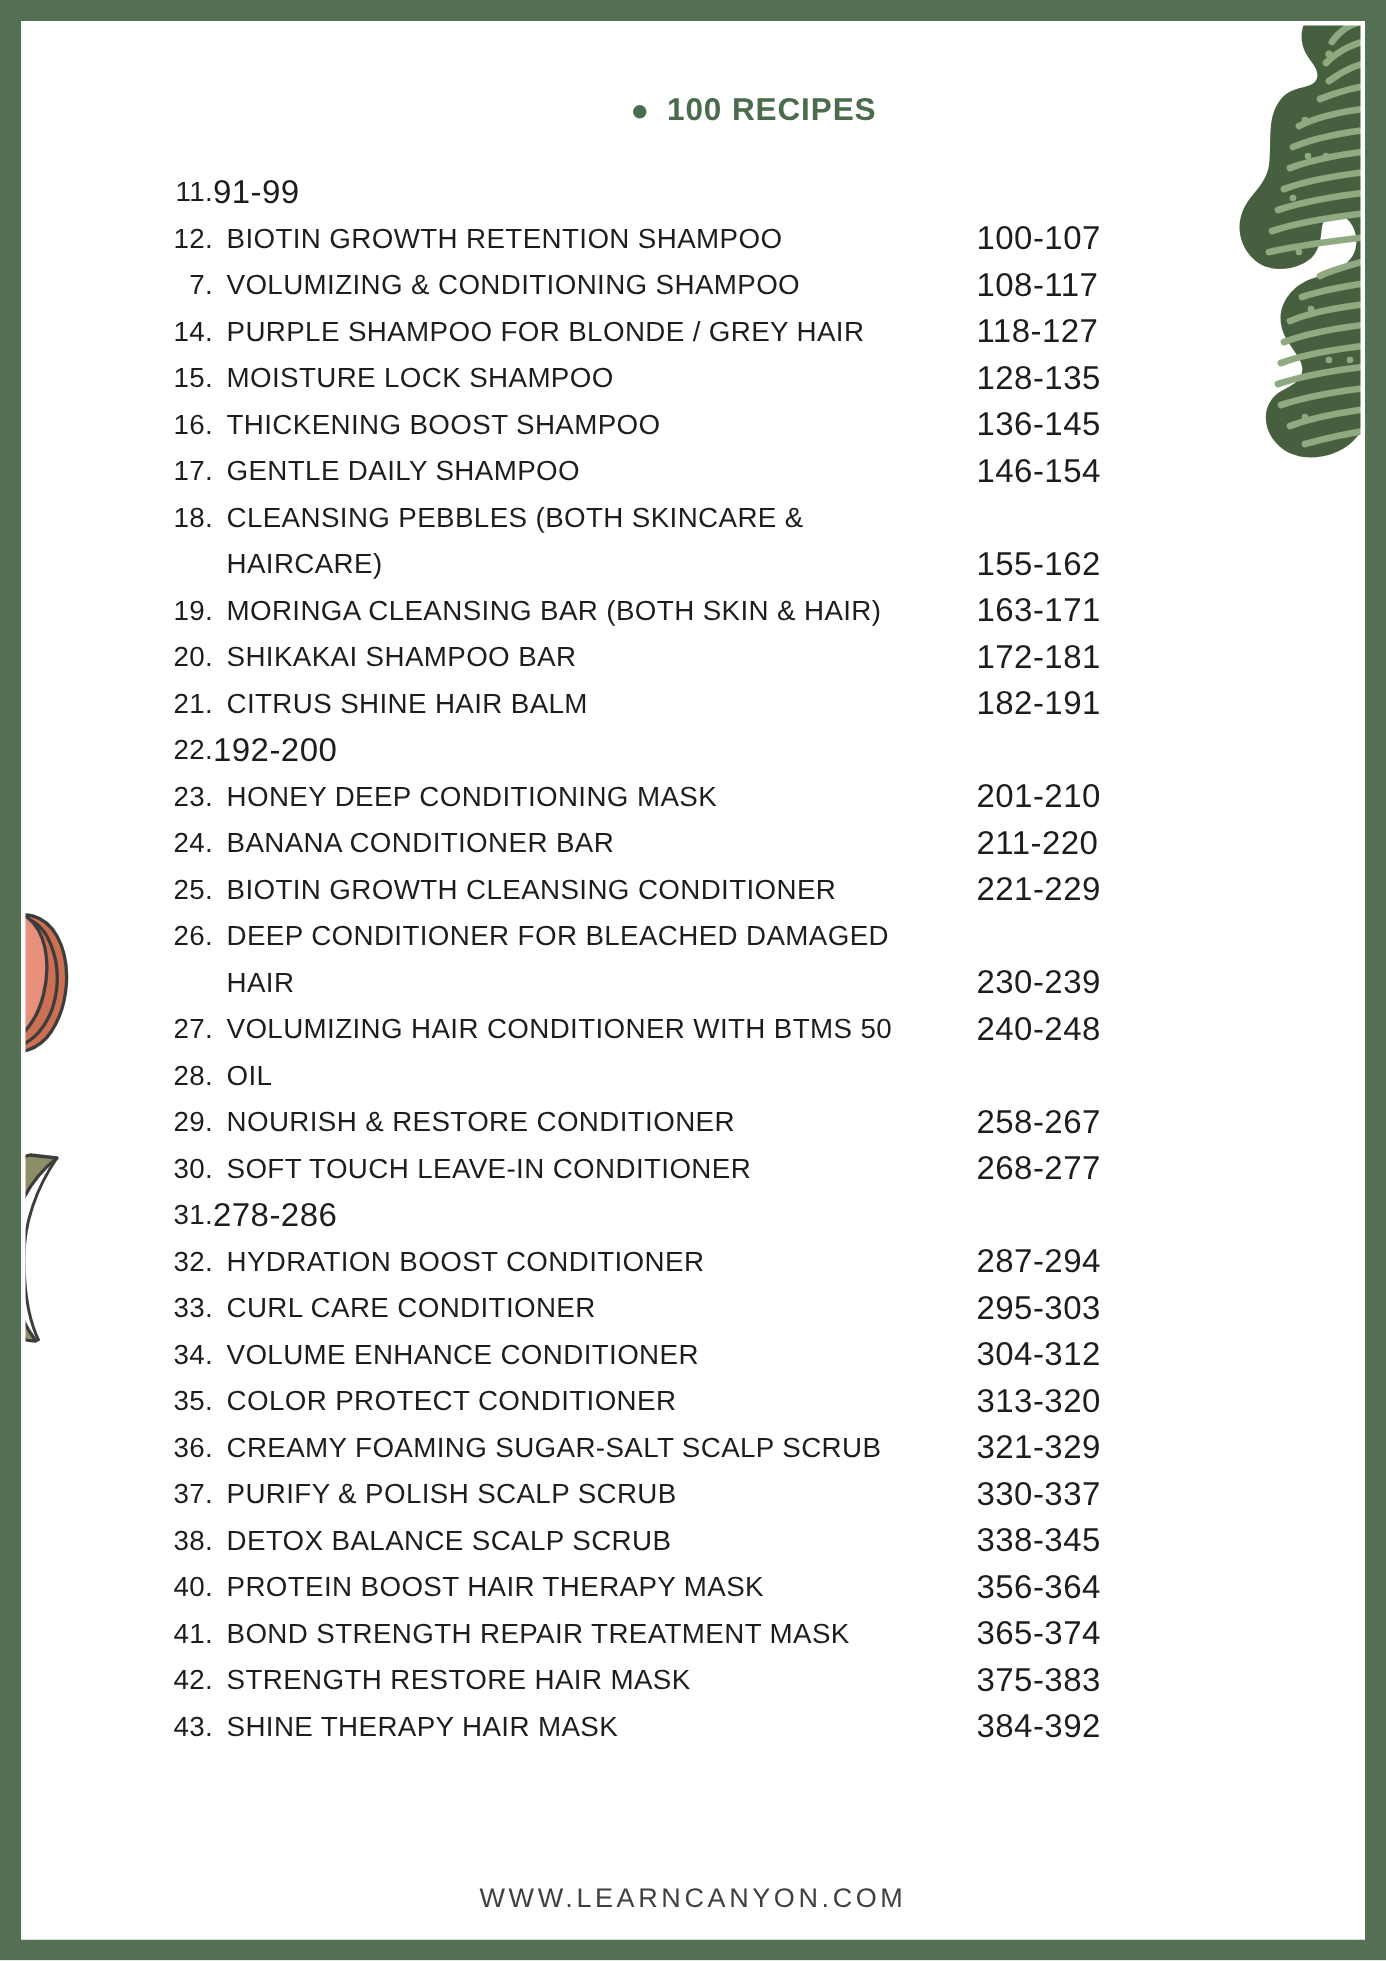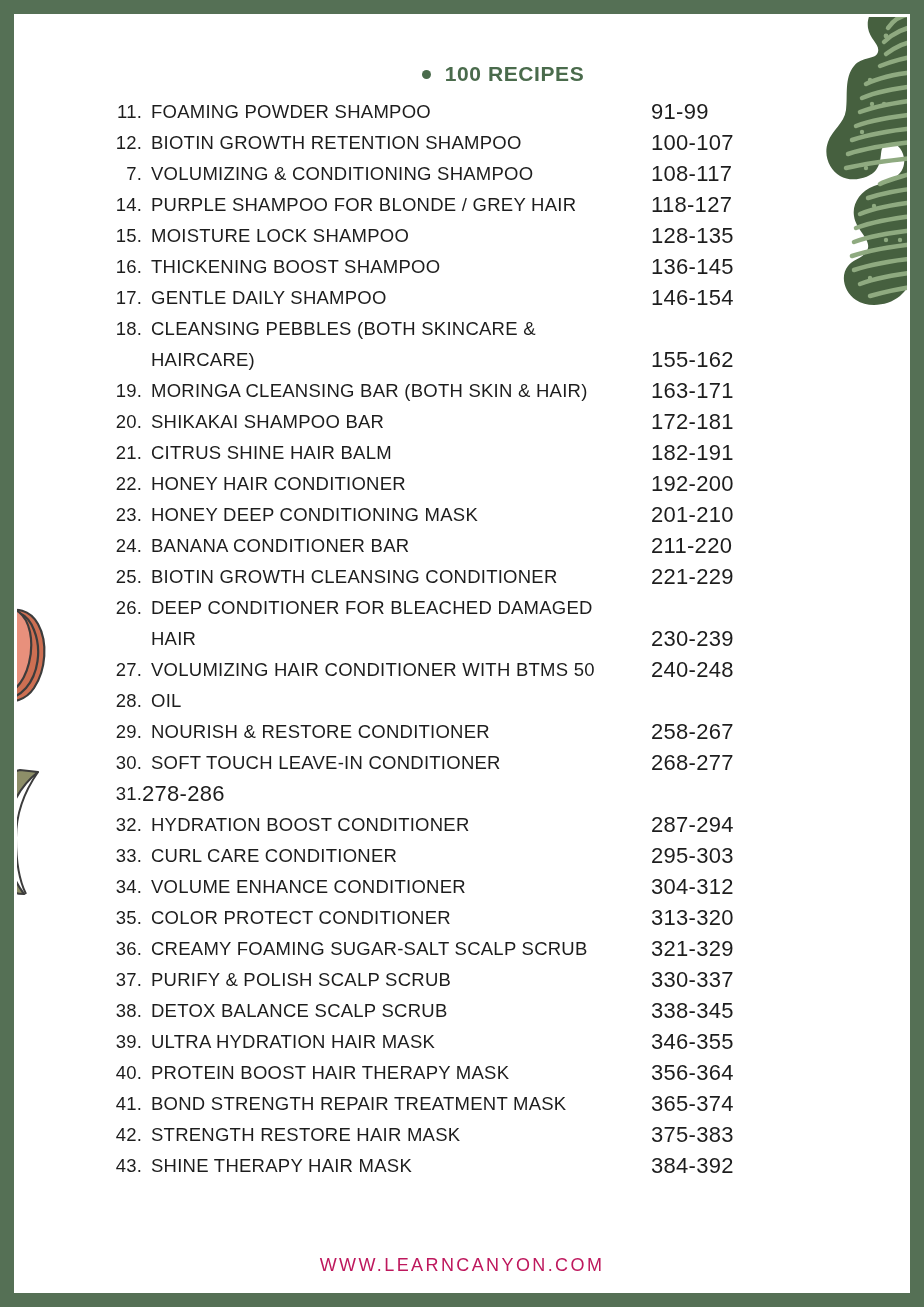--- a/index.html
+++ b/index.html
@@ -74,21 +74,21 @@
   }
   .heading {
     font-size: 21px;
     font-weight: bold;
     letter-spacing: 0.6px;
     color: #4a6b4c;
     white-space: nowrap;
   }
 
   .toc {
-    margin: 10px 0 0 0;
+    margin: 26px 0 0 0;
     padding: 0;
     list-style: none;
   }
   .toc-row {
     display: flex;
     align-items: flex-start;
     min-height: 31px;
     padding-left: 100px;
   }
   .toc-num {
@@ -127,21 +127,21 @@
   }
 
   .footer {
     position: absolute;
     left: 0;
     top: 1255px;
     width: 924px;
     text-align: center;
     font-size: 18px;
     letter-spacing: 2.4px;
-    color: #be185d;
+    color: #404040;
     z-index: 3;
   }
 </style>
 </head>
 <body>
 
 <div class="page">
 
   <div class="deco deco-leaf-tr">
     <svg width="110" height="320" viewBox="0 0 110 320" xmlns="http://www.w3.org/2000/svg">
@@ -221,21 +221,20 @@
   <div class="content">
 
     <div class="heading-row">
       <span class="bullet"></span>
       <span class="heading">100 RECIPES</span>
     </div>
 
     <ul class="toc" id="toc-list">
         <li class="toc-row">
           <span class="toc-num">11.</span>
-          <span class="toc-title"><span>FOAMING POWDER SHAMPOO</span></span>
           <span class="toc-pages">91-99</span>
         </li>
         <li class="toc-row">
           <span class="toc-num">12.</span>
           <span class="toc-title"><span>BIOTIN GROWTH RETENTION SHAMPOO</span></span>
           <span class="toc-pages">100-107</span>
         </li>
         <li class="toc-row">
           <span class="toc-num">7.</span>
           <span class="toc-title"><span>VOLUMIZING &amp; CONDITIONING SHAMPOO</span></span>
@@ -276,21 +275,20 @@
           <span class="toc-title"><span>SHIKAKAI SHAMPOO BAR</span></span>
           <span class="toc-pages">172-181</span>
         </li>
         <li class="toc-row">
           <span class="toc-num">21.</span>
           <span class="toc-title"><span>CITRUS SHINE HAIR BALM</span></span>
           <span class="toc-pages">182-191</span>
         </li>
         <li class="toc-row">
           <span class="toc-num">22.</span>
-          <span class="toc-title"><span>HONEY HAIR CONDITIONER</span></span>
           <span class="toc-pages">192-200</span>
         </li>
         <li class="toc-row">
           <span class="toc-num">23.</span>
           <span class="toc-title"><span>HONEY DEEP CONDITIONING MASK</span></span>
           <span class="toc-pages">201-210</span>
         </li>
         <li class="toc-row">
           <span class="toc-num">24.</span>
           <span class="toc-title"><span>BANANA CONDITIONER BAR</span></span>
@@ -358,25 +356,20 @@
           <span class="toc-num">37.</span>
           <span class="toc-title"><span>PURIFY &amp; POLISH SCALP SCRUB</span></span>
           <span class="toc-pages">330-337</span>
         </li>
         <li class="toc-row">
           <span class="toc-num">38.</span>
           <span class="toc-title"><span>DETOX BALANCE SCALP SCRUB</span></span>
           <span class="toc-pages">338-345</span>
         </li>
         <li class="toc-row">
-          <span class="toc-num">39.</span>
-          <span class="toc-title"><span>ULTRA HYDRATION HAIR MASK</span></span>
-          <span class="toc-pages">346-355</span>
-        </li>
-        <li class="toc-row">
           <span class="toc-num">40.</span>
           <span class="toc-title"><span>PROTEIN BOOST HAIR THERAPY MASK</span></span>
           <span class="toc-pages">356-364</span>
         </li>
         <li class="toc-row">
           <span class="toc-num">41.</span>
           <span class="toc-title"><span>BOND STRENGTH REPAIR TREATMENT MASK</span></span>
           <span class="toc-pages">365-374</span>
         </li>
         <li class="toc-row">

